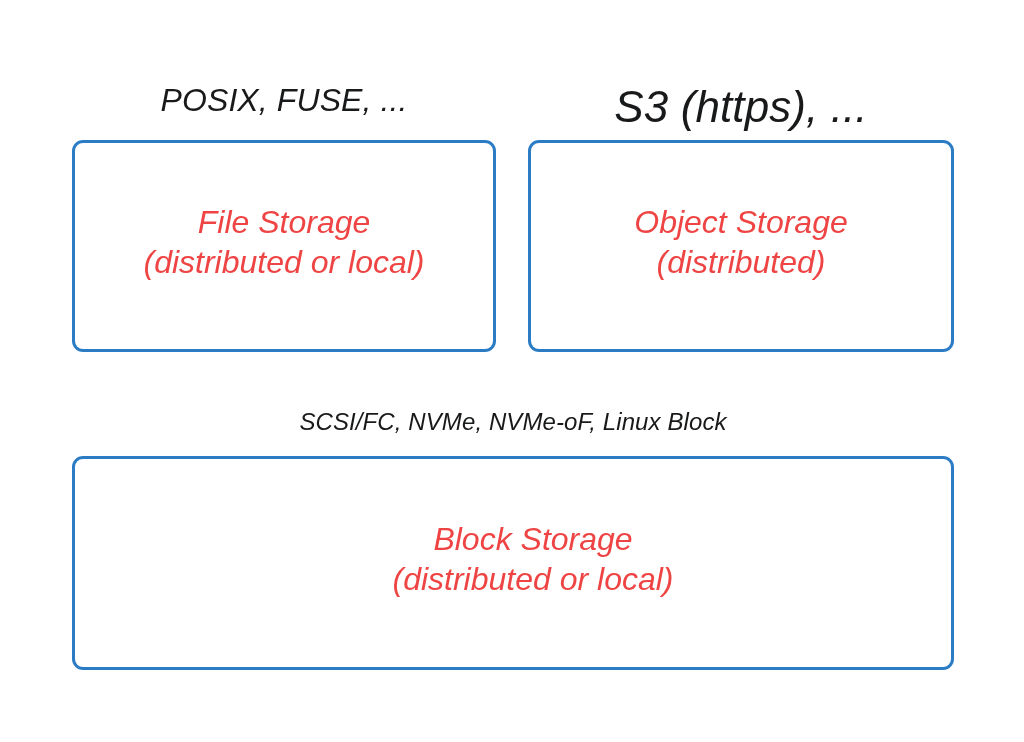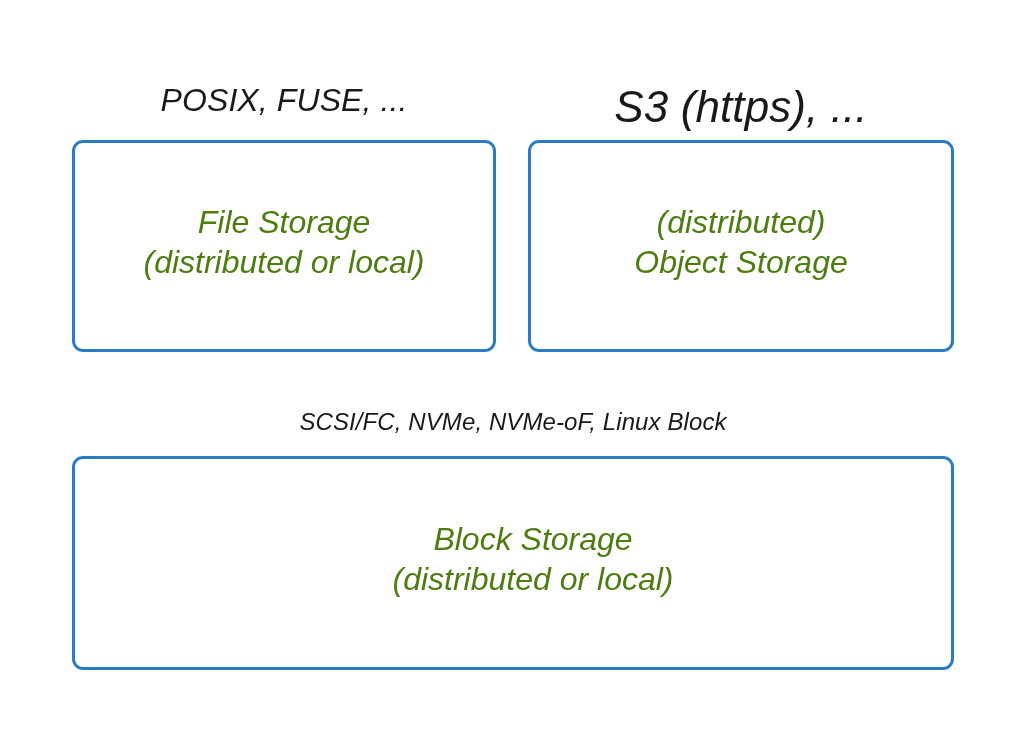--- a/index.html
+++ b/index.html
@@ -41,21 +41,21 @@
     border-radius: 11px;
     display: flex;
     flex-direction: column;
     align-items: center;
     justify-content: center;
   }
 
   .tier-line {
     font-style: italic;
     font-weight: 400;
-    color: #4d7c0f;
+    color: #ef4444;
     text-align: center;
     white-space: nowrap;
     line-height: 1.26;
   }
 
   
   #label-file      { left: 72px;  top: 82px;  width: 424px; font-size: 32px; }
   #box-file        { left: 72px;  top: 140px; width: 424px; height: 212px; }
 
   #label-object    { left: 528px; top: 82px;  width: 426px; font-size: 44px; }
@@ -85,22 +85,22 @@
     <div class="tier-stack">
       <div class="tier-line">File Storage</div>
       <div class="tier-line">(distributed or local)</div>
     </div>
   </div>
 
   <div class="iface-label" id="label-object">S3 (https), ...</div>
 
   <div class="tier-box" id="box-object">
     <div class="tier-stack">
+      <div class="tier-line">Object Storage</div>
       <div class="tier-line">(distributed)</div>
-      <div class="tier-line">Object Storage</div>
     </div>
   </div>
 
   <div class="iface-label" id="label-block">SCSI/FC, NVMe, NVMe-oF, Linux Block</div>
 
   <div class="tier-box" id="box-block">
     <div class="tier-stack">
       <div class="tier-line">Block Storage</div>
       <div class="tier-line">(distributed or local)</div>
     </div>

